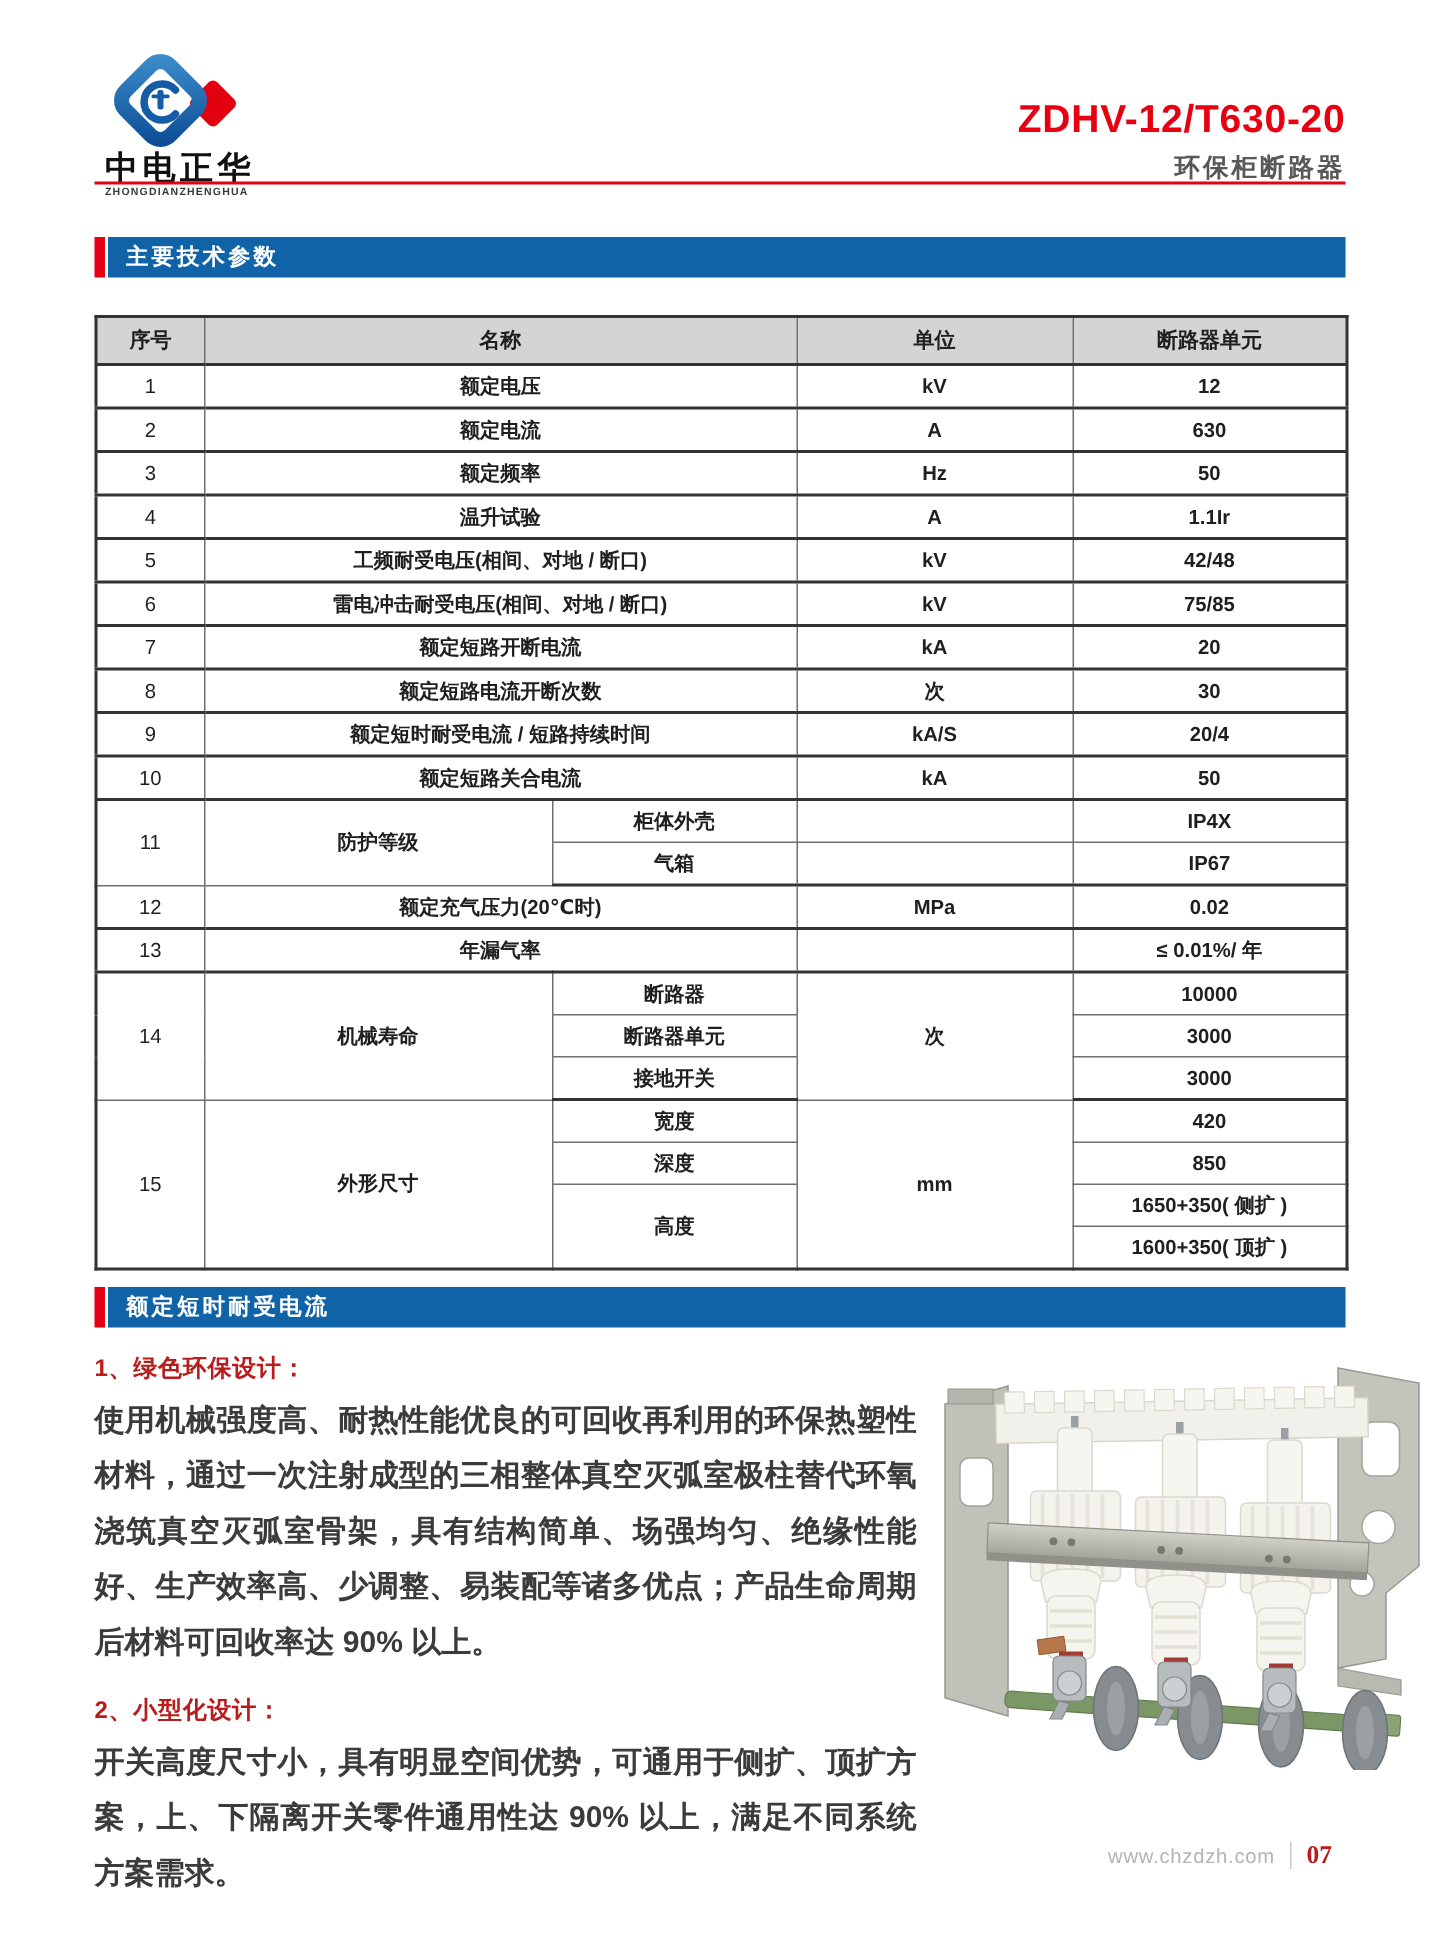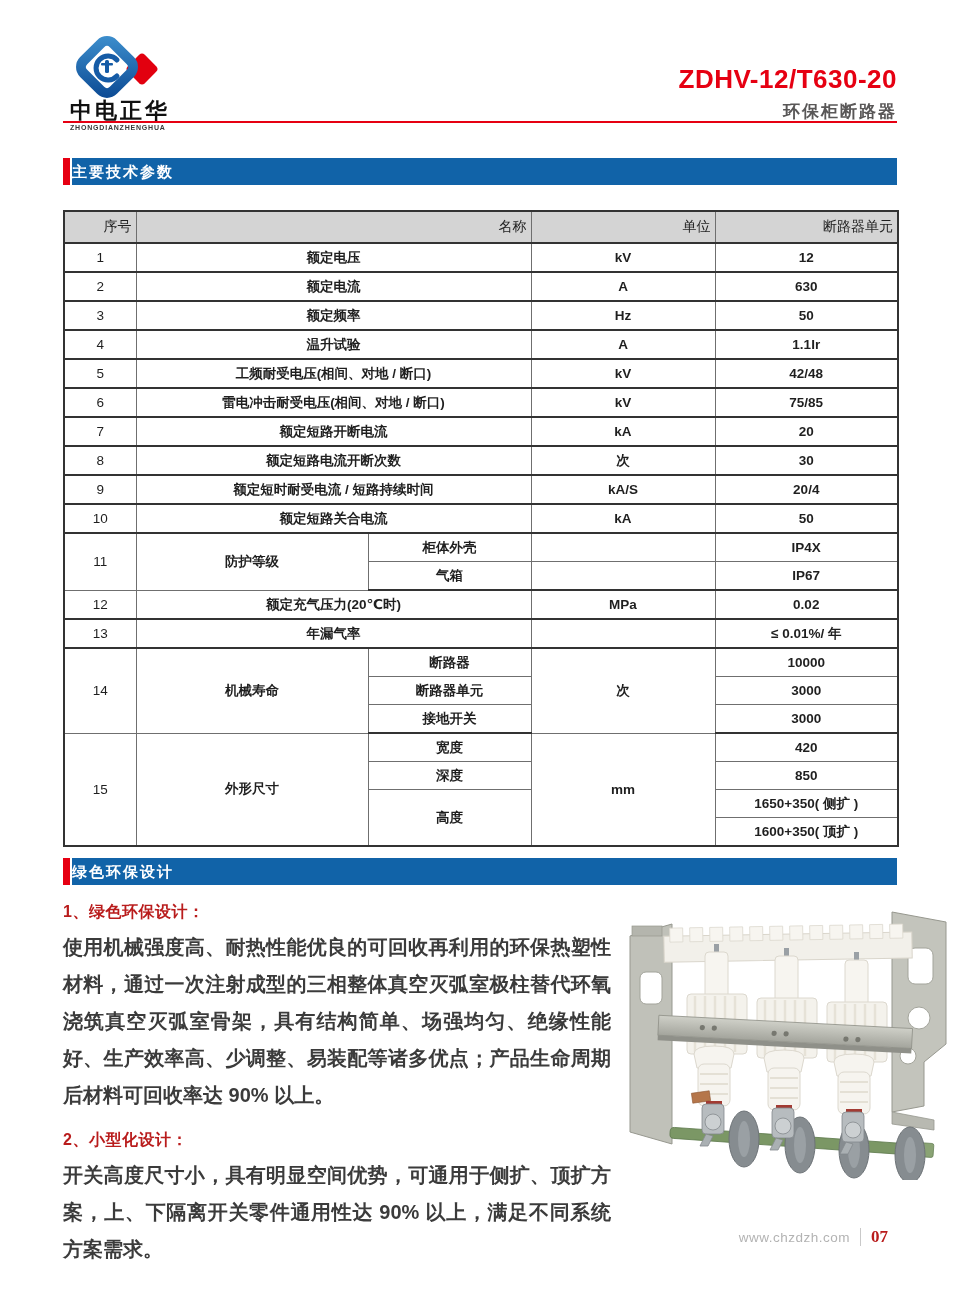--- a/index.html
+++ b/index.html
@@ -12,34 +12,34 @@
   .logo-en{font-size:7px;font-weight:bold;color:#3a3a3a;letter-spacing:0.8px;margin-top:2px;}
   .header-right{position:absolute;right:63px;top:64px;text-align:right;}
   .model{font-size:26px;font-weight:bold;color:#e60012;letter-spacing:0.5px;}
   .product-name{font-size:17px;font-weight:bold;color:#595757;margin-top:5px;letter-spacing:2px;}
   .red-line{position:absolute;left:63px;right:63px;top:121px;height:2px;background:#e60012;}
 
   
   .section-bar{position:absolute;left:63px;right:63px;height:27px;display:flex;}
   .accent{width:7px;background:#e60012;margin-right:2px;}
   .bar-text{flex:1;background:#1163a8;color:#ffffff;font-weight:bold;font-size:15px;
-            line-height:27px;letter-spacing:2px;}
+            line-height:27px;padding-left:12px;letter-spacing:2px;}
 
   
   .spec-table{position:absolute;left:63px;top:210px;width:834px;border-collapse:collapse;
               table-layout:fixed;font-size:13.5px;}
   .spec-table col.c-no{width:72px;}
   .spec-table col.c-name{width:232px;}
   .spec-table col.c-sub{width:163px;}
   .spec-table col.c-unit{width:184px;}
   .spec-table col.c-val{width:183px;}
   .spec-table th,.spec-table td{border:1px solid #6f6f6f;text-align:center;vertical-align:middle;
               padding:0 4px;height:27px;color:#1f1f1f;}
-  .spec-table thead th{background:#d4d4d4;font-weight:normal;font-size:14px;height:30px;
-              border-bottom:2px solid #333;text-align:right;}
+  .spec-table thead th{background:#d4d4d4;font-weight:bold;font-size:14px;height:30px;
+              border-bottom:2px solid #333;}
   .spec-table{border:2px solid #333;}
   .spec-table tr.hb td{border-bottom:2px solid #333;}
   .spec-table td.t-name{font-weight:bold;}
   .spec-table td.t-val,.spec-table td.t-unit{font-weight:600;}
 
   
   .features{position:absolute;left:63px;top:902px;width:548px;}
   .feat-title{color:#b91c1c;font-size:16px;font-weight:bold;letter-spacing:0.5px;margin-bottom:6px;}
   .feat-body{font-size:20px;font-weight:bold;color:#3b3b3b;line-height:37px;text-align:justify;margin-bottom:16px;}
 
@@ -222,21 +222,21 @@
         <td class="t-val">1650+350( 侧扩 )</td>
       </tr>
       <tr>
         <td class="t-val">1600+350( 顶扩 )</td>
       </tr>
     </tbody>
   </table>
 
   <div class="section-bar" style="top:858px">
     <span class="accent"></span>
-    <span class="bar-text">绿色环保设计</span>
+    <span class="bar-text">额定短时耐受电流</span>
   </div>
 
   <div class="features">
     <div class="feat-title">1、绿色环保设计：</div>
     <div class="feat-body">使用机械强度高、耐热性能优良的可回收再利用的环保热塑性材料，通过一次注射成型的三相整体真空灭弧室极柱替代环氧浇筑真空灭弧室骨架，具有结构简单、场强均匀、绝缘性能好、生产效率高、少调整、易装配等诸多优点；产品生命周期后材料可回收率达 90% 以上。</div>
     <div class="feat-title">2、小型化设计：</div>
     <div class="feat-body">开关高度尺寸小，具有明显空间优势，可通用于侧扩、顶扩方案，上、下隔离开关零件通用性达 90% 以上，满足不同系统方案需求。</div>
   </div>
 
   <div class="figure">

